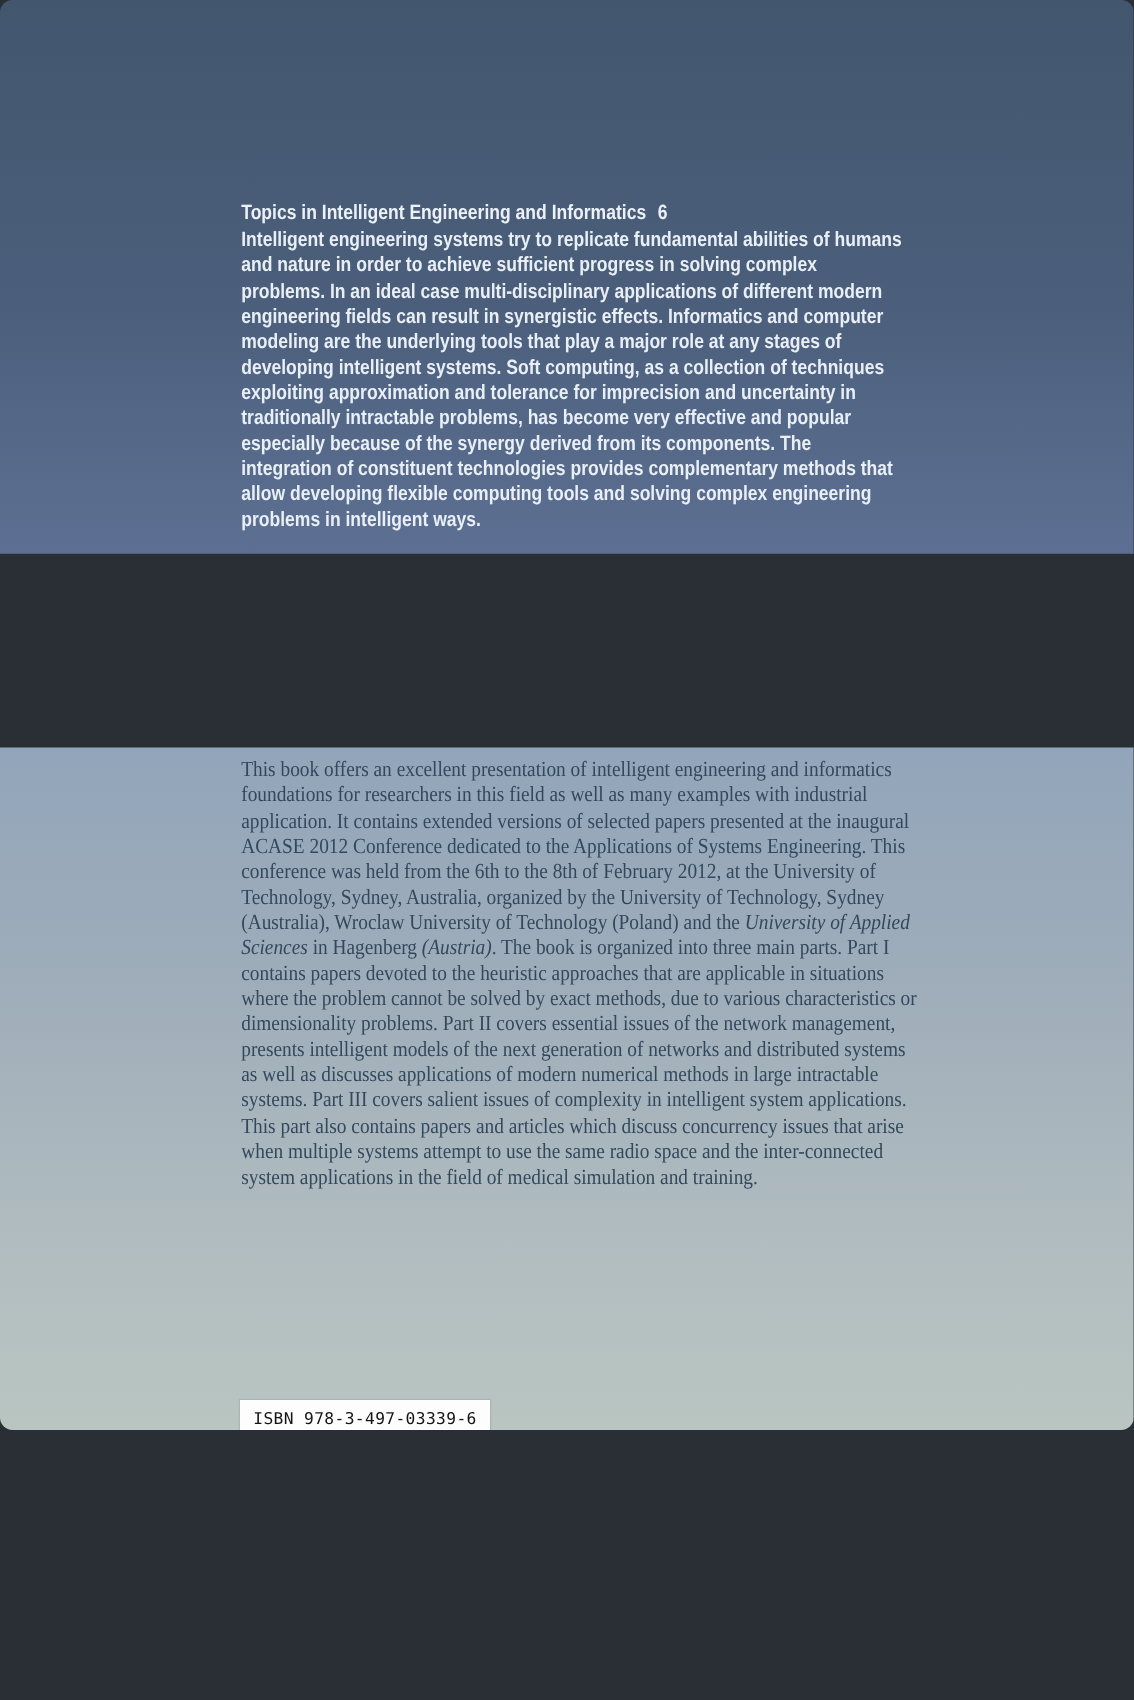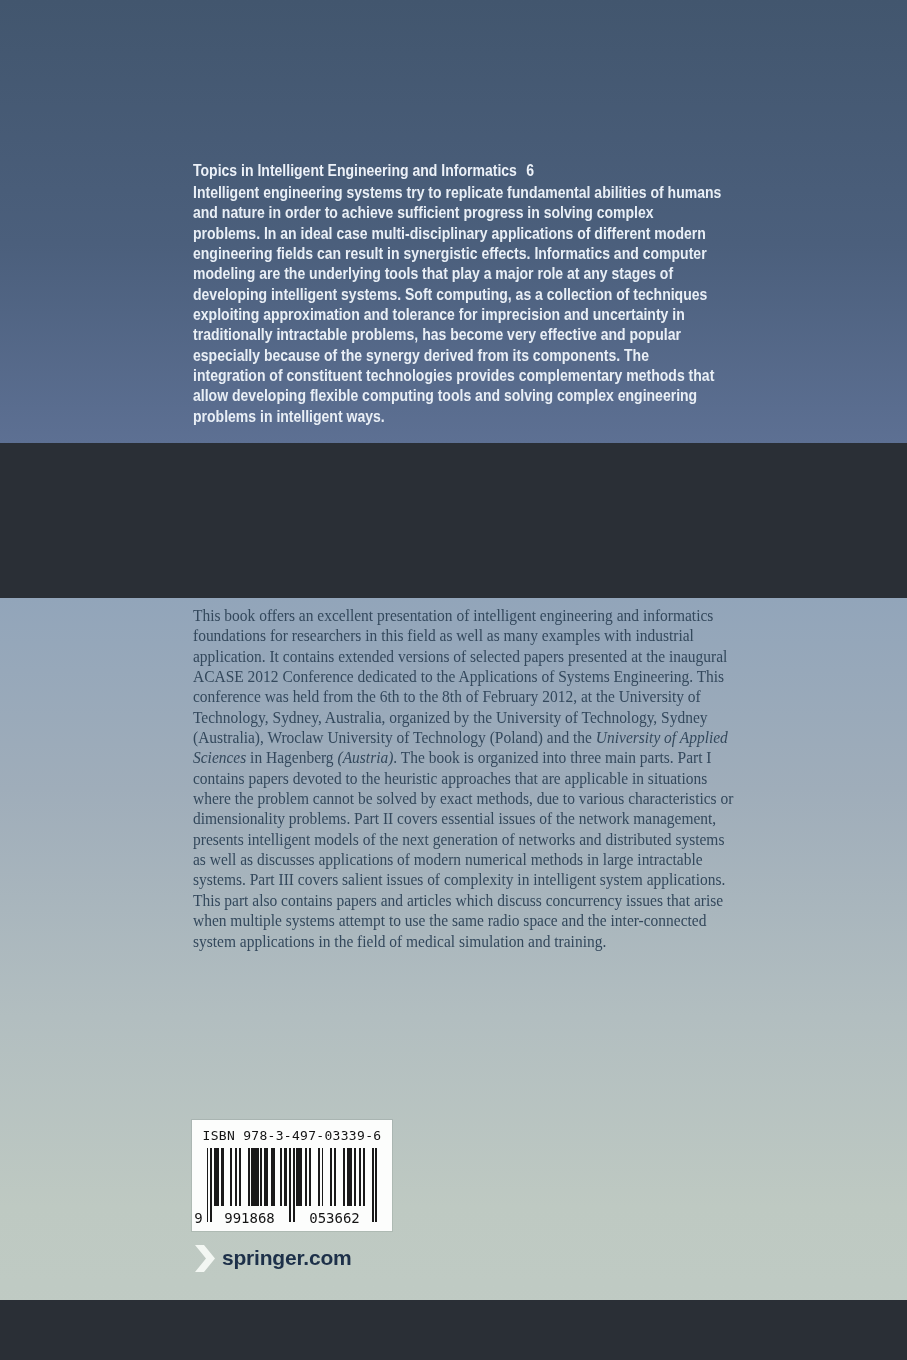--- a/index.html
+++ b/index.html
@@ -1,18 +1,19 @@
 <!DOCTYPE html>
 <html><head>
 <meta charset="utf-8">
 <style>
   html,body{margin:0;padding:0;background:#2a2f36;}
   .cover{
-    position:relative;width:907px;height:1300px;overflow:hidden;
+    position:relative;width:907px;height:1144px;overflow:hidden;
     font-family:"Liberation Sans",sans-serif;
+    border-radius:10px;
   }
   
   .top-section{
     position:absolute;left:0;top:0;width:907px;height:443px;
     background:linear-gradient(180deg,#42566e 0%,#4b5f7c 55%,#5d7093 100%);
   }
   .series-heading{
     position:absolute;left:193px;top:160px;
     width:620px;transform:scaleX(0.85);transform-origin:0 0;
     font-weight:bold;font-size:16.5px;line-height:20.3px;color:#ecf1f8;

